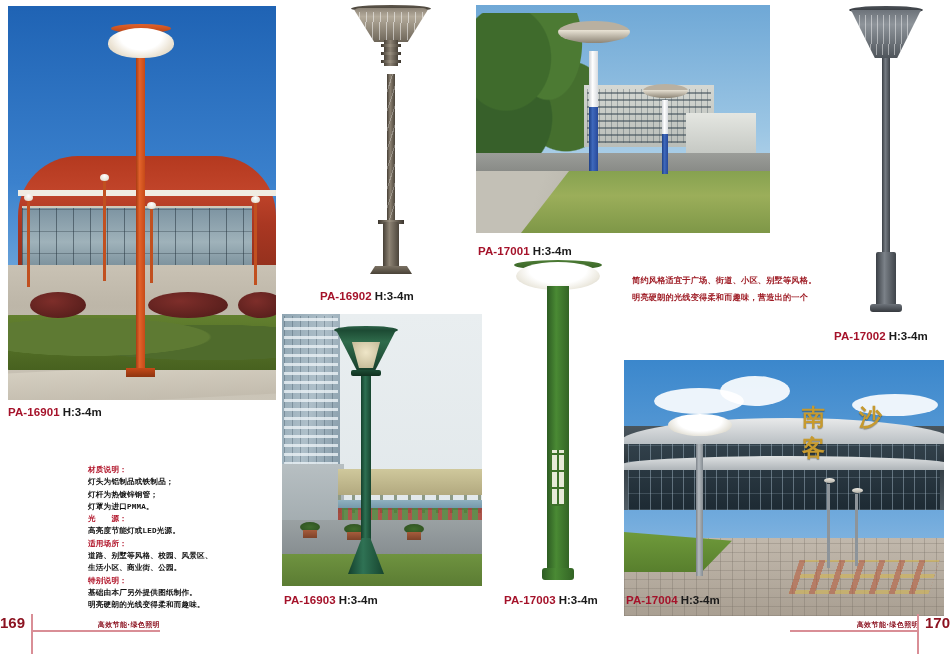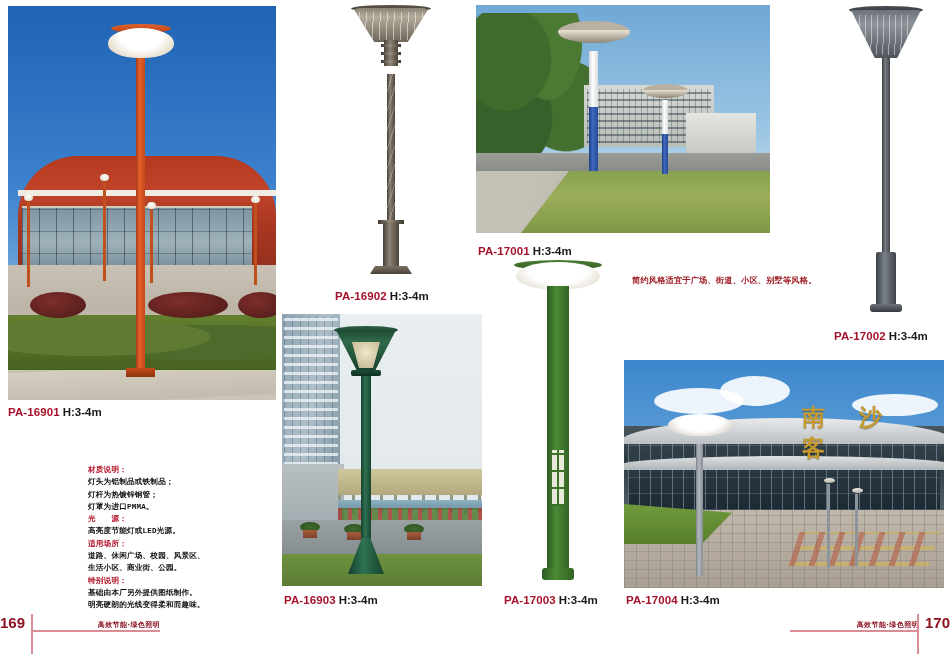--- a/index.html
+++ b/index.html
@@ -313,21 +313,21 @@
     background: repeating-linear-gradient(0deg, #3d7029 0 2px, transparent 2px 17px),
                 repeating-linear-gradient(90deg, #3d7029 0 2px, transparent 2px 7px);
   }
   .c17003-base {
     position: absolute; left: 44px; top: 310px; width: 32px; height: 12px;
     background: linear-gradient(90deg, #2d5c23, #4a8a34 42%, #336425);
     border-radius: 3px;
   }
 
   
-  #photo-17004 { left: 624px; top: 360px; width: 320px; height: 228px; }
+  #photo-17004 { left: 624px; top: 360px; width: 320px; height: 256px; }
   .sky17004 { position: absolute; inset: 0; background: linear-gradient(#3b87cc, #6fa9dc 60%, #a8cbe6 100%); }
   .cloud17004 { position: absolute; border-radius: 50%; background: rgba(255,255,255,.9); }
   .terminal17004 {
     position: absolute; left: 0; top: 66px; width: 100%; height: 84px;
     background: linear-gradient(#4a565e, #2e383f 40%, #515d66);
   }
   .roof17004 {
     position: absolute; left: -6px; top: 58px; width: 340px; height: 26px;
     background: linear-gradient(#e9eaea, #b9bfc3);
     border-radius: 50% 50% 0 0 / 100% 100% 0 0;
@@ -461,21 +461,21 @@
       <div class="c16902-neck"></div>
       <div class="c16902-ring" style="top:40px;"></div>
       <div class="c16902-ring" style="top:48px;"></div>
       <div class="c16902-ring" style="top:56px;"></div>
       <div class="c16902-pole"></div>
       <div class="c16902-ring" style="top:216px;left:46px;width:26px;height:4px;"></div>
       <div class="c16902-foot"></div>
       <div class="c16902-plate"></div>
     </div>
   </div>
-  <div class="label" style="left:335px; top:291px;">
+  <div class="label" style="left:320px; top:291px;">
     <span class="code">PA-16902</span><span class="height">H:3-4m</span>
   </div>
 
   <div class="photo" id="photo-17001">
     <div class="sky17001"></div>
     <div class="trees17001"></div>
     <div class="office17001"></div>
     <div class="office17001b"></div>
     <div class="road17001"></div>
     <div class="lawn17001"></div>
@@ -578,29 +578,30 @@
   </div>
 
   <div id="spec-block">
     <div class="head">材质说明：</div>
     <div class="body">灯头为铝制品或铁制品；</div>
     <div class="body">灯杆为热镀锌钢管；</div>
     <div class="body">灯罩为进口PMMA。</div>
     <div class="head">光　　源：</div>
     <div class="body">高亮度节能灯或LED光源。</div>
     <div class="head">适用场所：</div>
-    <div class="body">道路、休闲广场、校园、风景区、</div>
+    <div class="body">道路、别墅等风格、校园、风景区、</div>
     <div class="body">生活小区、商业街、公园。</div>
     <div class="head">特别说明：</div>
     <div class="body">基础由本厂另外提供图纸制作。</div>
     <div class="body">明亮硬朗的光线变得柔和而趣味。</div>
   </div>
 
   <div id="promo">
     <div>简约风格适宜于广场、街道、小区、别墅等风格。</div>
+    <div>明亮硬朗的光线变得柔和而趣味，营造出的一个</div>
   </div>
 
   <div class="footer" id="footer-left">
     <div class="row">
       <div class="folio">169</div>
       <div style="flex:1;">
         <div class="foot-cn">高效节能·绿色照明</div>
         <div class="rule"></div>
       </div>
     </div>

